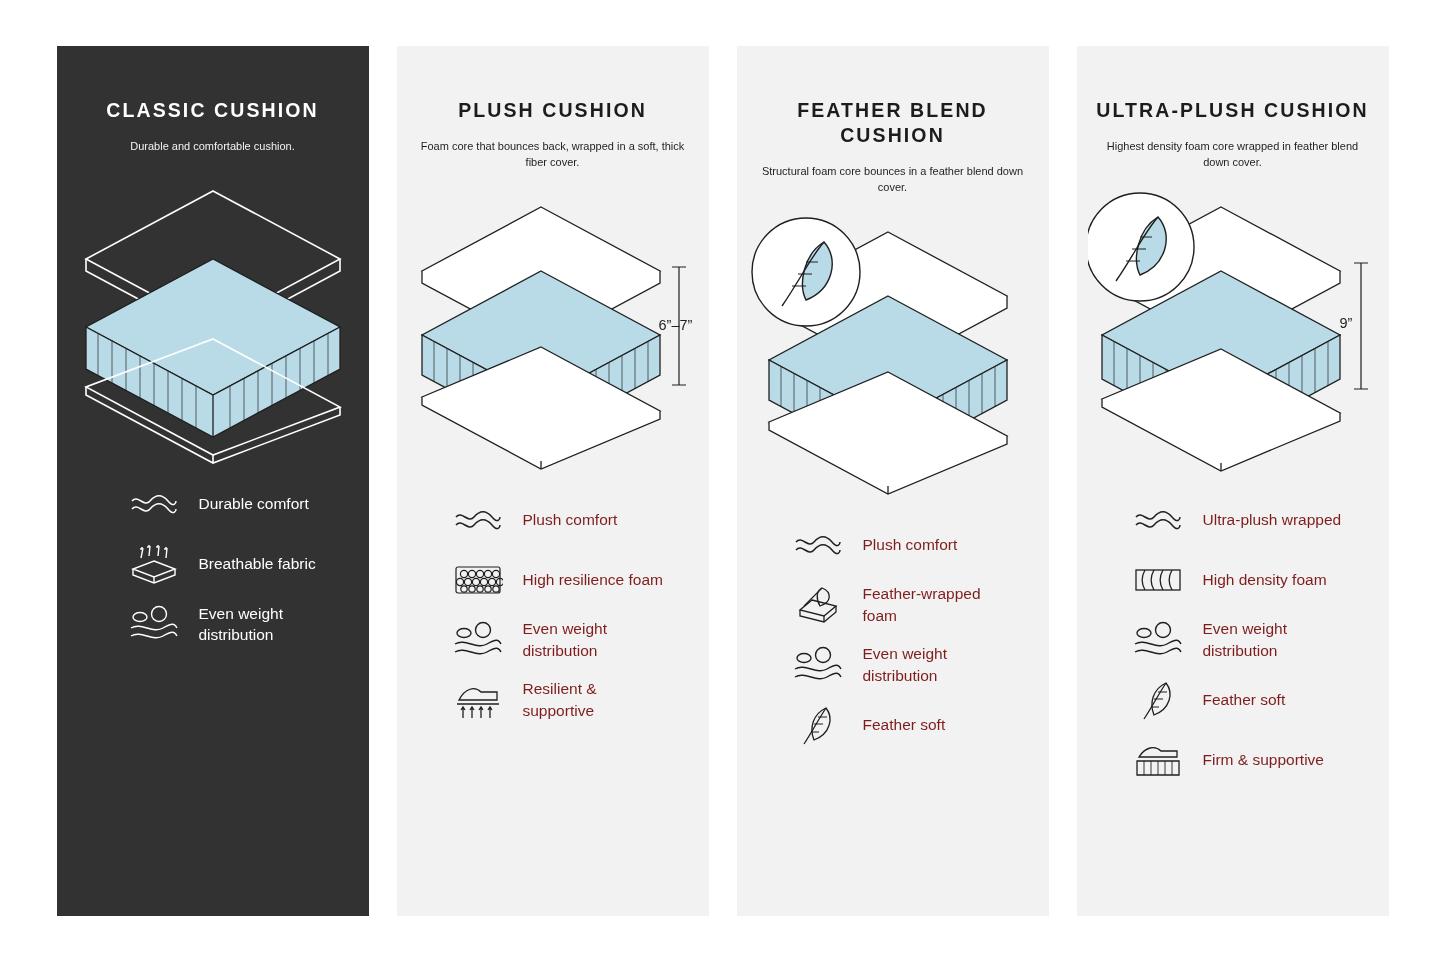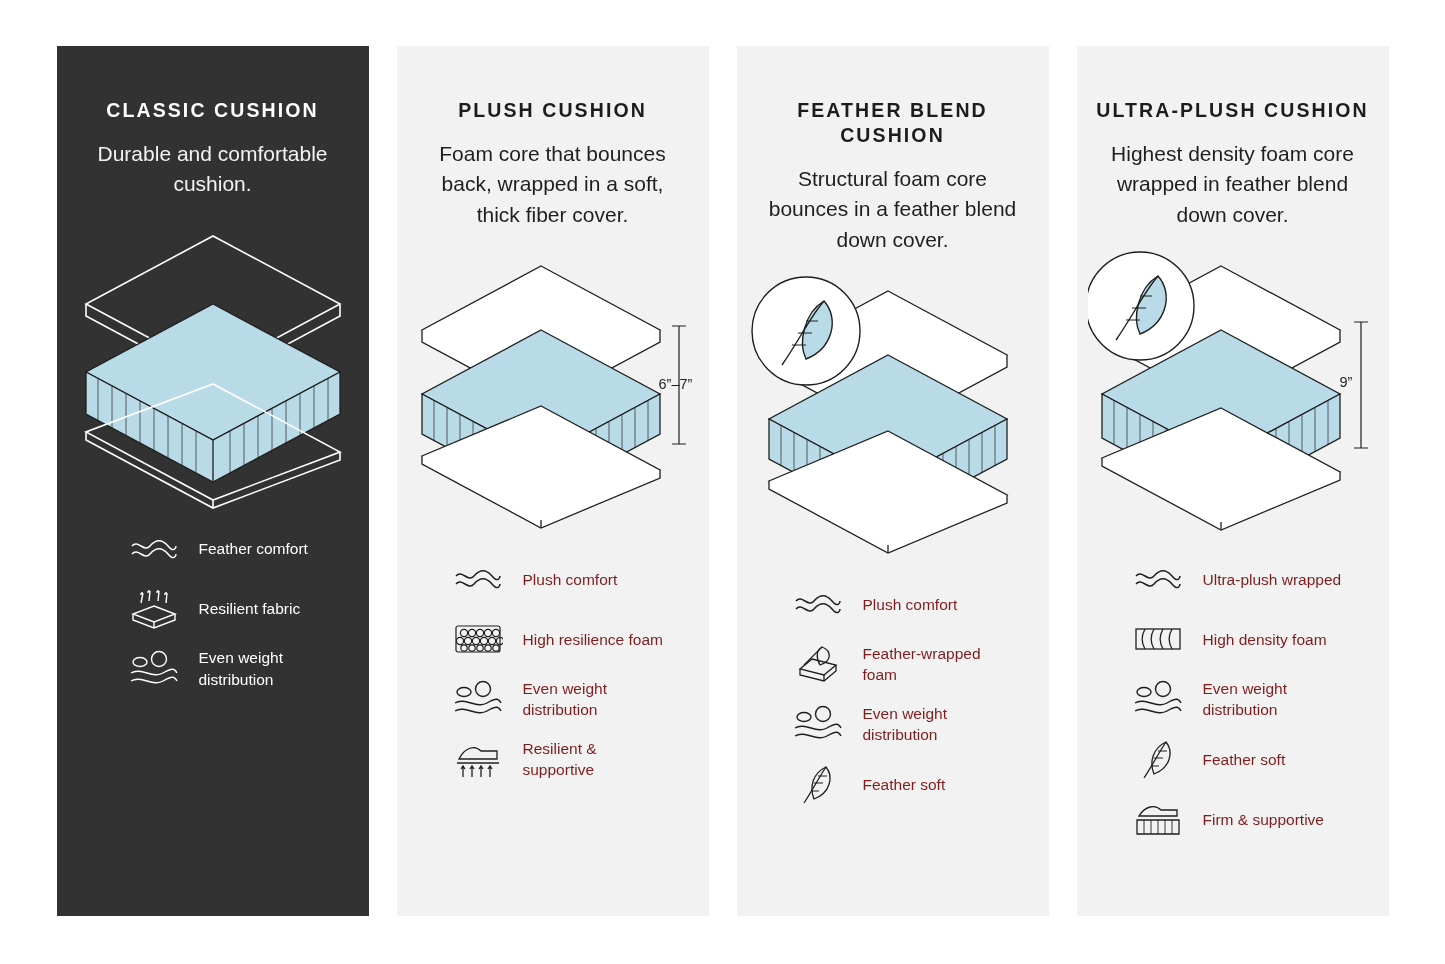--- a/index.html
+++ b/index.html
@@ -45,21 +45,21 @@
     letter-spacing: 2.1px;
     color: #1c1c1c;
     text-align: center;
     line-height: 1.28;
     margin: 0 0 16px 0;
     text-transform: uppercase;
   }
   .card.dark .card-title { color: #ffffff; }
 
   .card-sub {
-    font-size: 21px;
+    font-size: 11px;
     color: #1f1f1f;
     text-align: center;
     line-height: 1.45;
     margin: 0;
     max-width: 270px;
   }
   .card.dark .card-sub { color: #f2f2f2; }
 
   .art {
     position: relative;
@@ -153,35 +153,35 @@
     </div>
 
     <div class="features">
       <div class="feature">
         <span class="feature-icon">
           <svg width="48" height="22" viewBox="0 0 48 22" fill="none" stroke="#ffffff" stroke-width="1.5">
             <path d="M2 8 C8 1, 14 15, 20 8 S32 1, 38 8 S46 10, 46 8"></path>
             <path d="M2 16 C8 9, 14 23, 20 16 S32 9, 38 16 S46 18, 46 16"></path>
           </svg>
         </span>
-        <span class="feature-label">Feather comfort</span>
+        <span class="feature-label">Durable comfort</span>
       </div>
       <div class="feature">
         <span class="feature-icon">
           <svg width="50" height="40" viewBox="0 0 50 40" fill="none" stroke="#ffffff" stroke-width="1.4">
             <path d="M25 17 L46 25 L25 33 L4 25 Z"></path>
             <path d="M4 25 L4 31 L25 39 L46 31 L46 25"></path>
             <path d="M25 33 L25 39"></path>
             <path d="M12 14 L14 4 M12 4 L14 4 M12 4 L12 6"></path>
             <path d="M20 12 L21 2 M19 2 L21 2 M19 2 L19 4"></path>
             <path d="M29 12 L30 2 M28 2 L30 2 M28 2 L28 4"></path>
             <path d="M37 14 L38 4 M36 4 L38 4 M36 4 L36 6"></path>
           </svg>
         </span>
-        <span class="feature-label">Resilient fabric</span>
+        <span class="feature-label">Breathable fabric</span>
       </div>
       <div class="feature">
         <span class="feature-icon">
           <svg width="50" height="38" viewBox="0 0 50 38" fill="none" stroke="#ffffff" stroke-width="1.4">
             <circle cx="30" cy="9" r="7.5"></circle>
             <ellipse cx="11" cy="12" rx="7" ry="4.5"></ellipse>
             <path d="M2 23 C12 17, 24 29, 34 23 S46 19, 48 23"></path>
             <path d="M2 31 C12 25, 24 37, 34 31 S46 27, 48 31"></path>
           </svg>
         </span>

